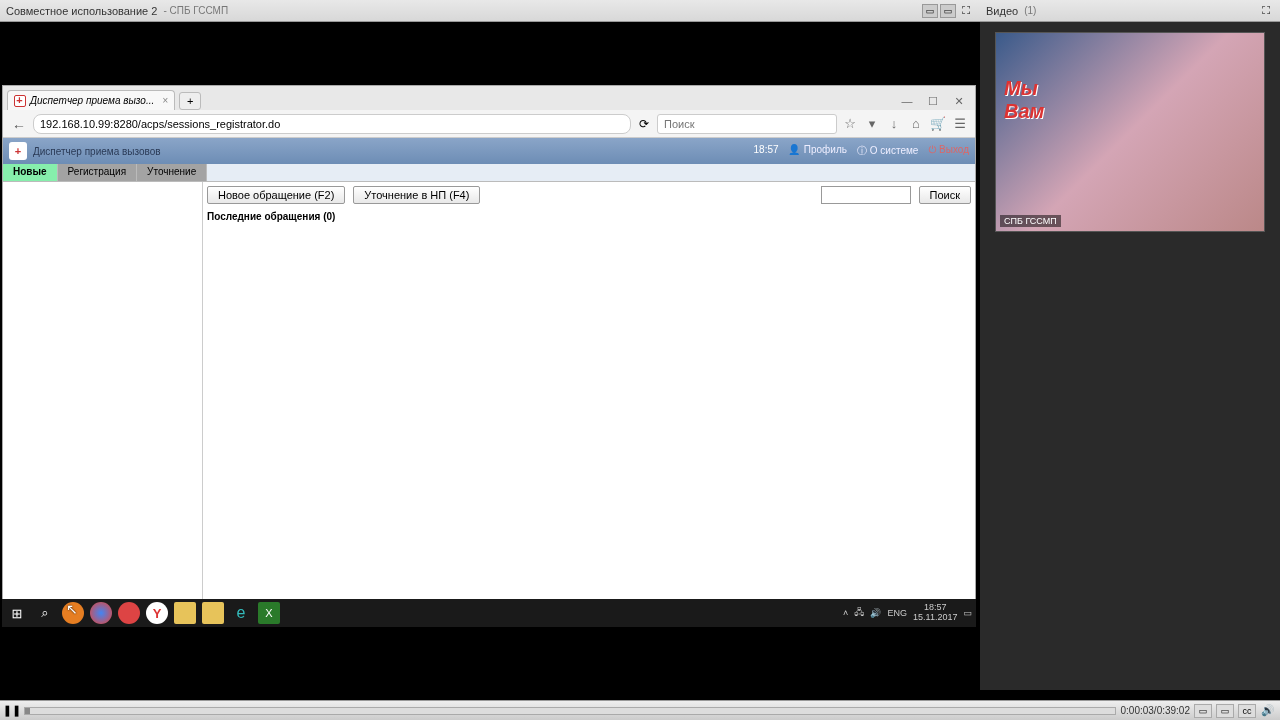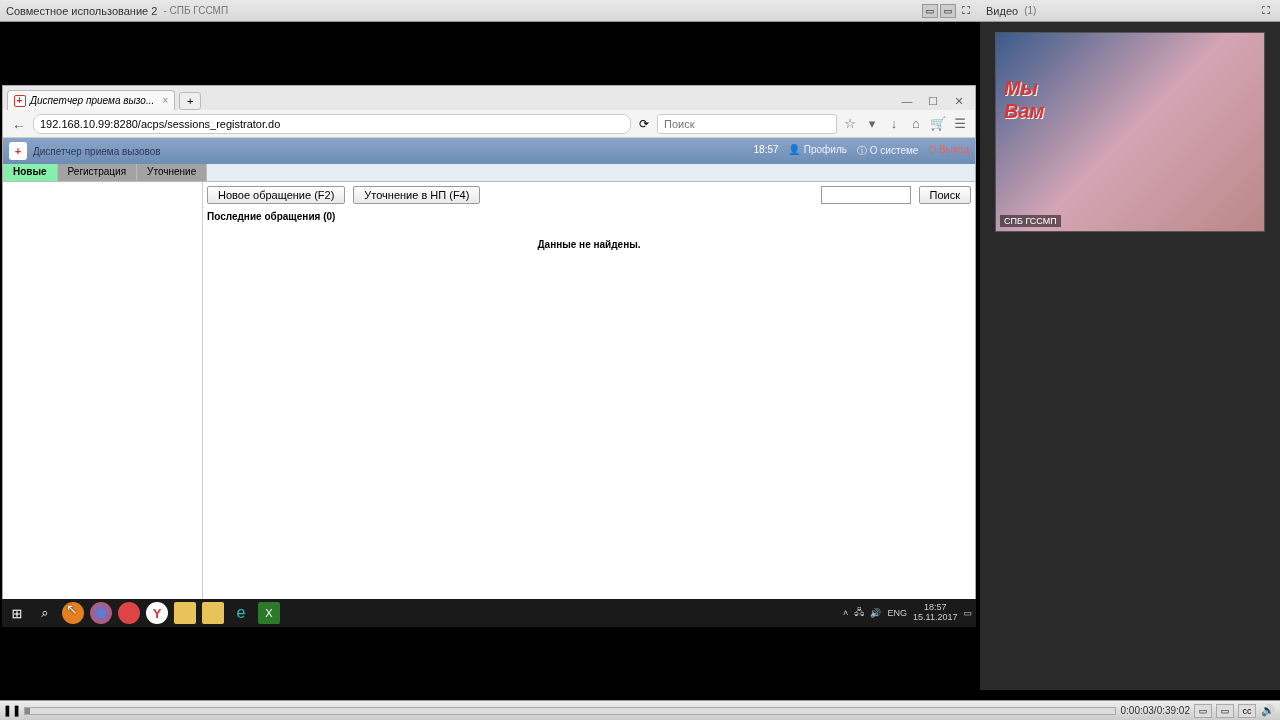--- a/index.html
+++ b/index.html
@@ -158,21 +158,20 @@
     <div class="content">
       <div class="left-panel"></div>
       <div class="main-panel">
         <div class="action-bar">
           <button class="action-btn">Новое обращение (F2)</button>
           <button class="action-btn">Уточнение в НП (F4)</button>
           <input class="search-field" style="">
           <button class="action-btn">Поиск</button>
         </div>
         <div class="section-title">Последние обращения (0)</div>
-        <div class="no-data">Данные не найдены.</div>
       </div>
     </div>
   </div>
 
   <div class="taskbar" style="position:absolute; bottom:63px; left:2px; width:974px;">
     <span class="task-icon">⊞</span>
     <span class="task-icon">⌕</span>
     <span class="task-icon ff"></span>
     <span class="task-icon ch"></span>
     <span class="task-icon o"></span>

